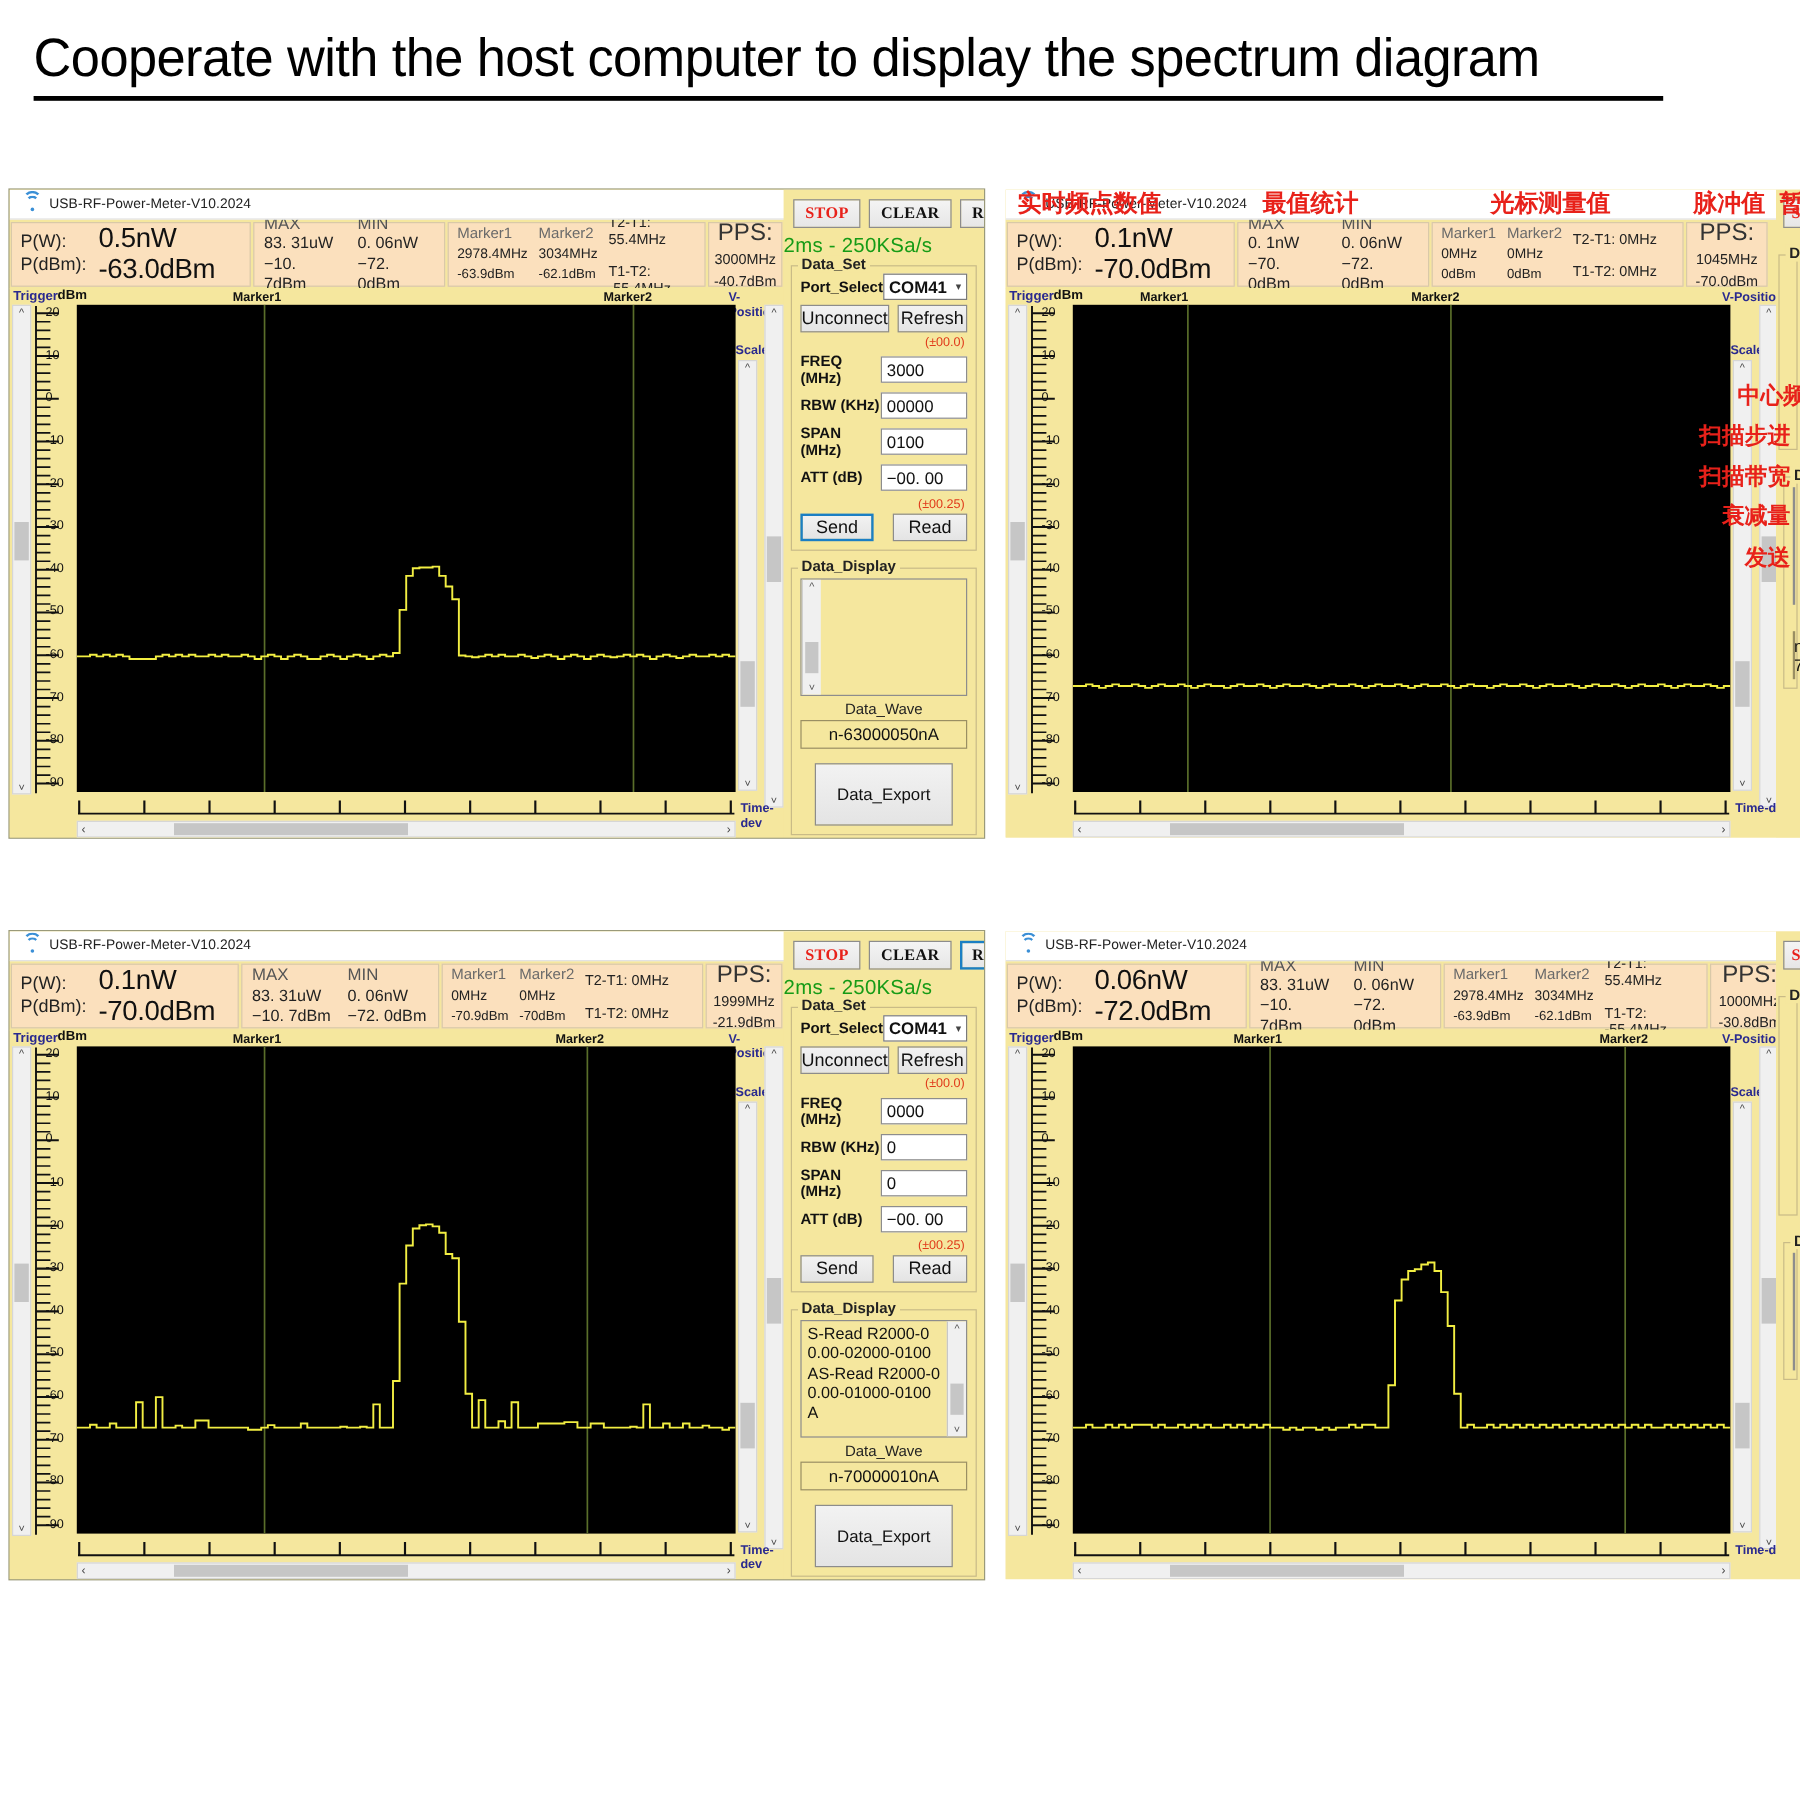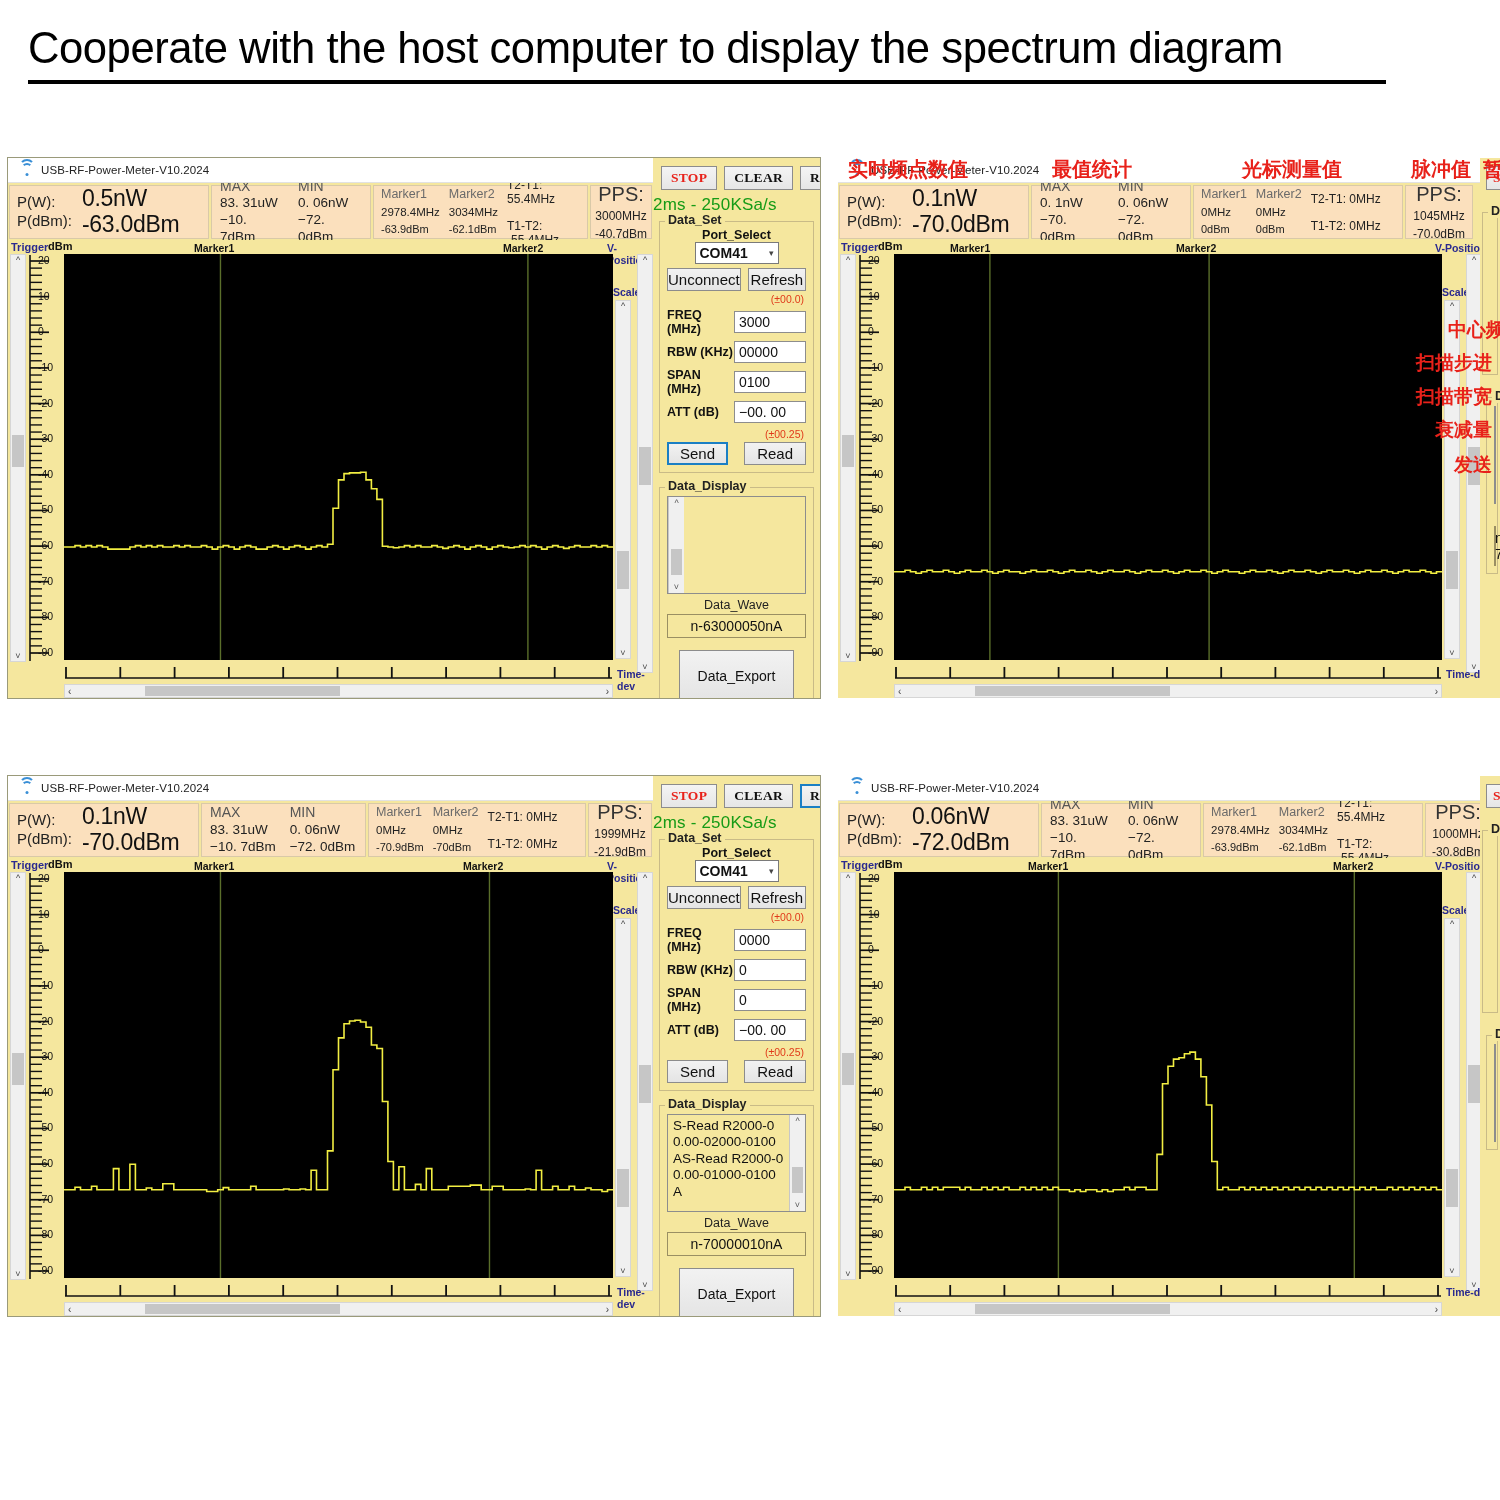--- a/index.html
+++ b/index.html
@@ -79,21 +79,21 @@
           font-size:12.5px;font-weight:bold;color:#222;}
   .frow{display:flex;align-items:center;justify-content:space-between;margin:5px 2px;}
   .flab{font-size:12.5px;font-weight:bold;color:#111;}
   .finput{background:#fff;border:1px solid #8d8d8d;font-size:14px;color:#111;
           padding:2px 4px;width:72px;box-sizing:border-box;font-family:"Liberation Sans",sans-serif;}
   .tol{text-align:right;color:#e03a1a;font-size:10.5px;margin:0 4px -2px 0;}
   .sbtnrow{display:flex;justify-content:space-between;margin:4px 2px 0 2px;}
   .sbtn{background:linear-gradient(#f2f2f2,#e4e4e4);border:1px solid #8c8c8c;
         font-size:15px;padding:2px 12px;color:#111;}
   .sbtn.focus{border:2px solid #1b7fc4;padding:1px 11px;}
-  .selrow{display:flex;align-items:center;justify-content:space-between;margin:2px 2px 4px 2px;flex-direction:column;}
+  .selrow{display:flex;align-items:center;justify-content:space-between;margin:2px 2px 4px 2px;}
   .combo{background:#fff;border:1px solid #7a7a7a;font-size:14px;padding:2px 4px;
          width:74px;display:flex;align-items:center;justify-content:space-between;color:#111;}
   .combo .cv{font-weight:bold;}
   .caret{font-size:9px;color:#444;}
   .tworow{display:flex;gap:7px;margin:2px;}
   .tworow .sbtn{flex:1;text-align:center;padding:2px 0;}
 
   .ta{background:#f5e79e;border:1px solid #8d8d8d;height:96px;margin:4px 2px 0 2px;
       display:flex;position:relative;overflow:hidden;}
   .ta-text{flex:1;padding:3px 5px;font-size:13.5px;line-height:1.22;color:#111;

